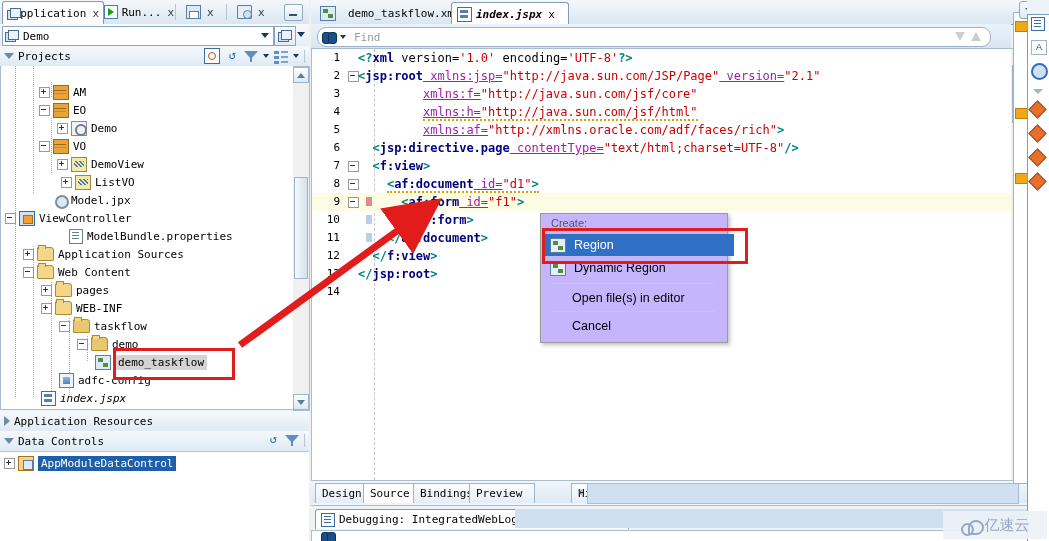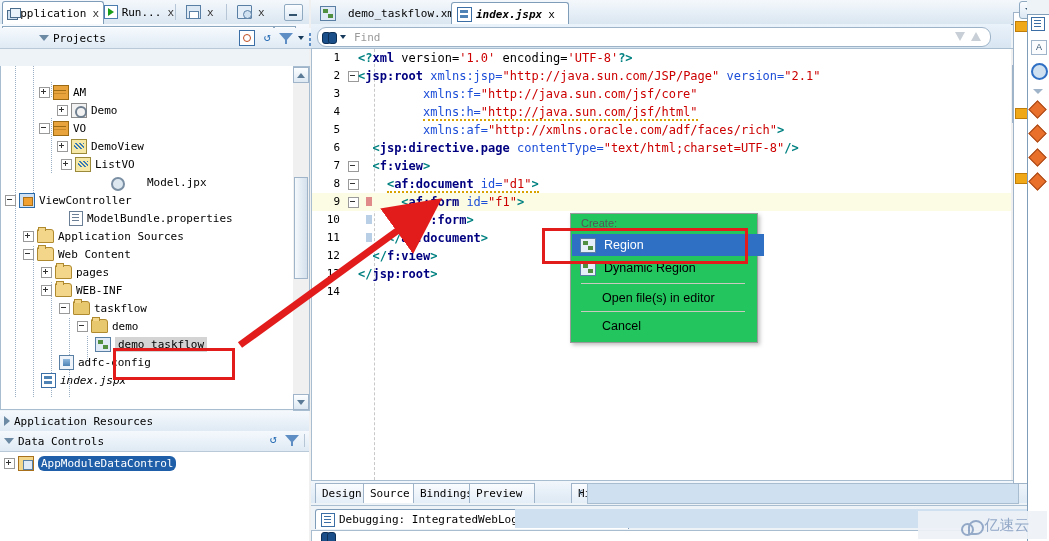--- a/index.html
+++ b/index.html
@@ -124,21 +124,21 @@
   .n-adfc{width:13px;height:13px;background:#eef4fa;border:1px solid #5a7fa5;flex:0 0 auto;position:relative;}
   .n-adfc:after{content:'';position:absolute;left:3px;top:3px;width:7px;height:7px;
     background:linear-gradient(#8fb8dd,#4f83b5);}
   .n-jspx{width:13px;height:13px;background:#fff;border:1px solid #3a6ea5;flex:0 0 auto;position:relative;}
   .n-jspx:after{content:'';position:absolute;left:2px;top:2px;width:8px;height:3px;background:#4f83b5;
     box-shadow:0 5px 0 #4f83b5;}
   .n-dc{width:14px;height:13px;background:#f3d68a;border:1px solid #a8701a;flex:0 0 auto;position:relative;}
   .n-dc:after{content:'';position:absolute;left:4px;top:3px;width:8px;height:8px;background:#dfeaf6;border:1px solid #5a7fa5;}
 
   .hl-sel{background:#d4d4d4;}
-  .hl-blue{background:#1f5fa9;color:#fff;border-radius:6px;}
+  .hl-blue{background:#1f5fa9;color:#fff;}
 
   
   .tree-sb{position:absolute;left:293px;top:66px;width:16px;height:343px;
     background:#f0f0f0;border:1px solid #a8bdd0;border-left:none;}
   .sb-btn{position:absolute;left:0;width:14px;height:14px;background:linear-gradient(#fcfeff,#dde8f2);
     border:1px solid #9fb4c8;}
   .sb-up{top:0;}
   .sb-dn{bottom:0;}
   .sb-btn .ca{position:absolute;left:3px;top:5px;width:0;height:0;}
   .ca-up{border-left:4px solid transparent;border-right:4px solid transparent;border-bottom:5px solid #5c7b96;}
@@ -180,21 +180,21 @@
   .guide{position:absolute;left:62px;top:0;width:0;border-left:1px dashed #c8c8c8;height:431px;}
   .codelines{position:absolute;left:0;top:0;right:0;top:0;}
   .cl{position:relative;height:18px;line-height:18px;font-size:12px;
       font-family:"DejaVu Sans Mono","Liberation Mono",monospace;white-space:pre;}
   .cl .ln{position:absolute;left:0;width:28px;text-align:right;color:#000;font-size:11px;}
   .cl .fold{position:absolute;left:36px;top:4px;width:9px;height:9px;border:1px solid #9a9a9a;background:#fff;}
   .cl .fold:before{content:'';position:absolute;left:1px;top:3px;width:5px;height:1px;background:#333;}
   .cl .code{position:absolute;left:46px;}
   .cl.hi{background:#fcfbe3;}
   .tag{color:#000080;font-weight:bold;}
-  .attr{color:#1d4ed8;}
+  .attr{color:#a21caf;text-decoration:underline;}
   .val{color:#cc0000;}
   .punct{color:#008080;font-weight:bold;}
   .pi{color:#000080;font-weight:bold;}
   .plain{color:#000;}
   .squiggle{border-bottom:2px dotted #d8a300;padding-bottom:0;}
   .mk-red{position:absolute;left:54px;width:6px;height:9px;background:#e08a8a;}
   .mk-blue{position:absolute;left:54px;width:6px;height:9px;background:#b9cfe6;}
 
   
   .code-sb{position:absolute;left:700px;top:48px;width:16px;height:431px;background:#f0f0f0;
@@ -230,39 +230,39 @@
   .tickstrip{position:absolute;left:1013px;top:12px;width:14px;height:470px;background:#fff;
      border:1px solid #9fb4c8;}
   .tick{position:absolute;left:1px;width:11px;height:9px;background:#f0a818;border:1px solid #c07e08;}
 
   .collapse-btn{position:absolute;left:1019px;top:1px;width:19px;height:16px;
      border:1px solid #8fa9c0;border-radius:3px;background:linear-gradient(#fbfdff,#dce8f4);}
   .collapse-btn:after{content:'';position:absolute;left:5px;top:6px;border-left:5px solid transparent;
      border-right:5px solid transparent;border-top:5px solid #33536f;}
 
   
-  .ctxmenu{position:absolute;left:570px;top:213px;width:186px;height:128px;background:#22c55e;
+  .ctxmenu{position:absolute;left:540px;top:213px;width:186px;height:128px;background:#c4b5fd;
      border:1px solid #9a9a9a;box-shadow:2px 2px 4px rgba(0,0,0,.25);
      font-family:"Liberation Sans",sans-serif;font-size:12px;}
   .ctx-head{position:absolute;left:10px;top:3px;font-size:11px;color:#555;}
   .ctx-item{position:absolute;left:1px;width:184px;height:22px;display:flex;align-items:center;
      padding-left:8px;font-size:12.5px;}
   .ctx-item.sel{background:#2f6fc4;color:#fff;}
   .ic-region{width:14px;height:13px;background:#e6eef7;border:1px solid #5a7fa5;position:relative;flex:0 0 auto;margin-right:8px;}
   .ic-region:after{content:'';position:absolute;left:2px;top:2px;width:5px;height:4px;background:#4f8f3f;box-shadow:5px 5px 0 #4f8f3f;}
   .ctx-sep{position:absolute;left:10px;width:164px;height:1px;background:#c9c9c0;}
   .ctx-text{margin-left:22px;}
 
   
   .redbox{position:absolute;border:3px solid #e21b1b;}
   svg.arrow{position:absolute;left:0;top:0;width:1049px;height:541px;pointer-events:none;}
 
   
   .wm{position:absolute;right:2px;bottom:2px;width:104px;height:28px;background:#eef2f8;
-      display:flex;align-items:center;justify-content:center;gap:4px;opacity:.92;padding-left:25px;}
+      display:flex;align-items:center;justify-content:center;gap:4px;opacity:.92;}
   .wm .cloud{width:20px;height:13px;position:relative;}
   .wm .cloud:before{content:'';position:absolute;left:0;top:4px;width:9px;height:9px;border:2px solid #8ea4c4;border-radius:50%;}
   .wm .cloud:after{content:'';position:absolute;left:7px;top:1px;width:12px;height:11px;border:2px solid #8ea4c4;border-radius:50% 50% 50% 0;}
   .wm .txt{font-family:"DejaVu Sans","Liberation Sans",sans-serif;font-size:15px;color:#8ea4c4;letter-spacing:0px;}
 </style>
 </head>
 <body>
 
 <div class="app">
 
@@ -297,21 +297,21 @@
         <span class="icon ic-app"></span>
         <span class="lbl">Demo</span>
         <span class="arrow"></span>
       </div>
       <div class="btn2">
         <span class="icon ic-app" style="position:absolute;left:3px;top:3px;"></span>
       </div>
       <div class="arrow2"></div>
     </div>
 
-    <div class="sect-head" style="top:28px;padding-left:35px;">
+    <div class="sect-head" style="top:46px;">
       <span class="twisty tw-down"></span>
       <span class="title">Projects</span>
       <span class="sect-tools">
         <span class="tool t-search"></span>
         <span class="tool t-refresh">↺</span>
         <span class="tool t-filter"></span>
         <span class="mini-arrow"></span>
         <span class="tool t-group"></span>
         <span class="mini-arrow"></span>
         <span style="width:1px;height:13px;background:#b6c6d6;display:inline-block;"></span>
@@ -327,20 +327,25 @@
       <div class="dotline" style="left:50px;top:216px;height:116px;"></div>
       <div class="dotline" style="left:68px;top:252px;height:80px;"></div>
       <div class="dotline" style="left:86px;top:270px;height:26px;"></div>
 
       <div class="trow" style="padding-left:38px;margin-top:17px;">
         <span class="pm plus"></span>
         <span class="n-pkg"></span>
         <span class="lbl">AM</span>
       </div>
 
+      <div class="trow" style="padding-left:38px;">
+        <span class="pm"></span>
+        <span class="n-pkg"></span>
+        <span class="lbl">EO</span>
+      </div>
 
       <div class="trow" style="padding-left:56px;">
         <span class="pm plus"></span>
         <span class="n-gear"></span>
         <span class="lbl">Demo</span>
       </div>
 
       <div class="trow" style="padding-left:38px;">
         <span class="pm"></span>
         <span class="n-pkg"></span>
@@ -352,21 +357,21 @@
         <span class="n-vo"></span>
         <span class="lbl">DemoView</span>
       </div>
 
       <div class="trow" style="padding-left:60px;">
         <span class="pm plus"></span>
         <span class="n-vo"></span>
         <span class="lbl">ListVO</span>
       </div>
 
-      <div class="trow" style="padding-left:108px;gap:20px;">
+      <div class="trow" style="padding-left:52px;">
         <span class="n-jpx"></span>
         <span class="lbl">Model.jpx</span>
       </div>
 
       <div class="trow" style="padding-left:4px;">
         <span class="pm"></span>
         <span class="n-prjblue"></span>
         <span class="lbl">ViewController</span>
       </div>
 

